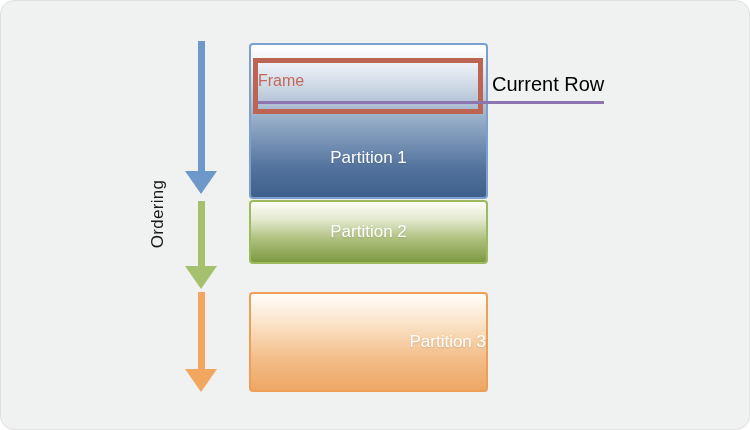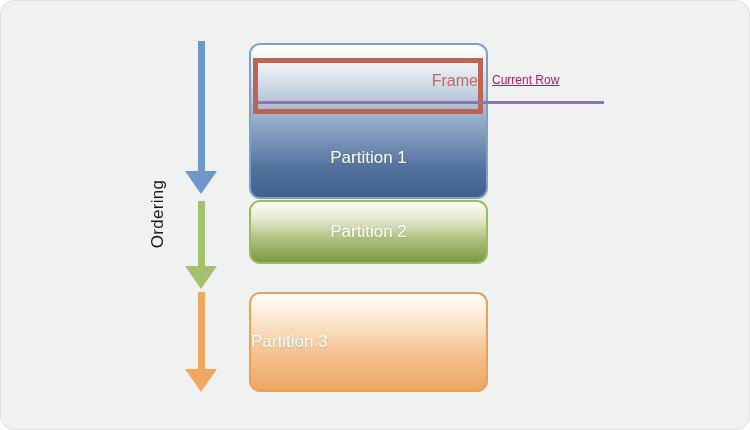--- a/index.html
+++ b/index.html
@@ -58,21 +58,21 @@
   }
 
   
   .partition {
     position: absolute;
     left: 248px;
     width: 239px;
     box-sizing: border-box;
     border-style: solid;
     border-width: 2px;
-    border-radius: 11px;
+    border-radius: 4px;
   }
   .p-label {
     position: absolute;
     left: 0; right: 0;
     text-align: center;
     color: #ffffff;
     font-size: 17px;
     text-shadow: 0 1px 2px rgba(0,0,0,0.15);
   }
   .partition-1 {
@@ -89,59 +89,58 @@
     background: linear-gradient(180deg,
       #fdfdfa 0%, #e2e8cd 30%, #aec07e 62%, #7d9942 100%);
     display: flex; align-items: center; justify-content: center;
   }
   .partition-2 .p-label { position: static; }
   .partition-3 {
     top: 291px; height: 100px;
     border-color: #ed9f55;
     background: linear-gradient(180deg,
       #fffdfa 0%, #fbe4ca 30%, #f3bf8b 65%, #eda764 100%);
-    display: flex; align-items: center; justify-content: flex-start;
+    display: flex; align-items: center; justify-content: flex-end;
   }
   .partition-3 .p-label { position: static; }
 
   
   .frame-box {
     position: absolute;
     left: 252px; top: 57px;
     width: 230px; height: 56px;
     box-sizing: border-box;
     border: 5px solid #bd6553;
     background: transparent;
     z-index: 3;
   }
   .frame-label {
     position: absolute;
     left: 0; right: 0;
     top: 9px;
-    text-align: right;
+    text-align: left;
     font-size: 16px;
     color: #c4685c;
   }
 
   
   .current-row-line {
     position: absolute;
     left: 257px; top: 100px;
     width: 346px; height: 3px;
     background: #8d75b2;
     z-index: 4;
   }
   .current-row-label {
     position: absolute;
     left: 491px; top: 72px;
-    font-size: 12px;
-    color: #be185d;
+    font-size: 20px;
+    color: #000000;
     z-index: 4;
     white-space: nowrap;
-    text-decoration: underline;
   }
 </style>
 </head>
 <body>
 
 <div class="panel">
 
   <div class="ordering-label">Ordering</div>
 
   <div class="arrow arrow-1">

